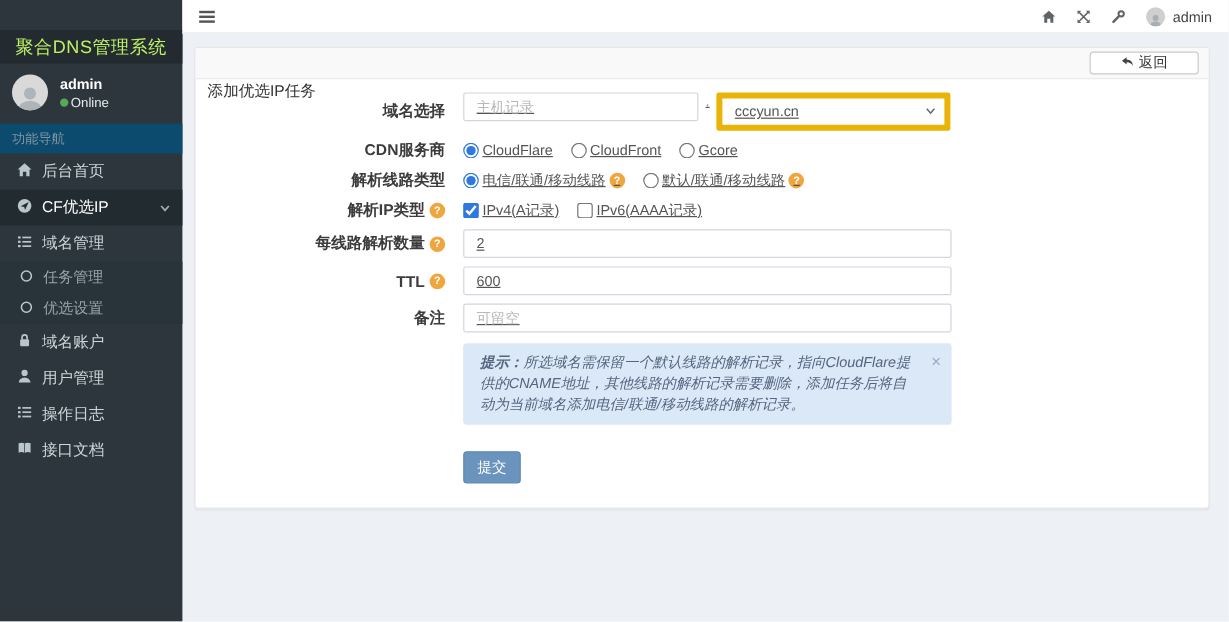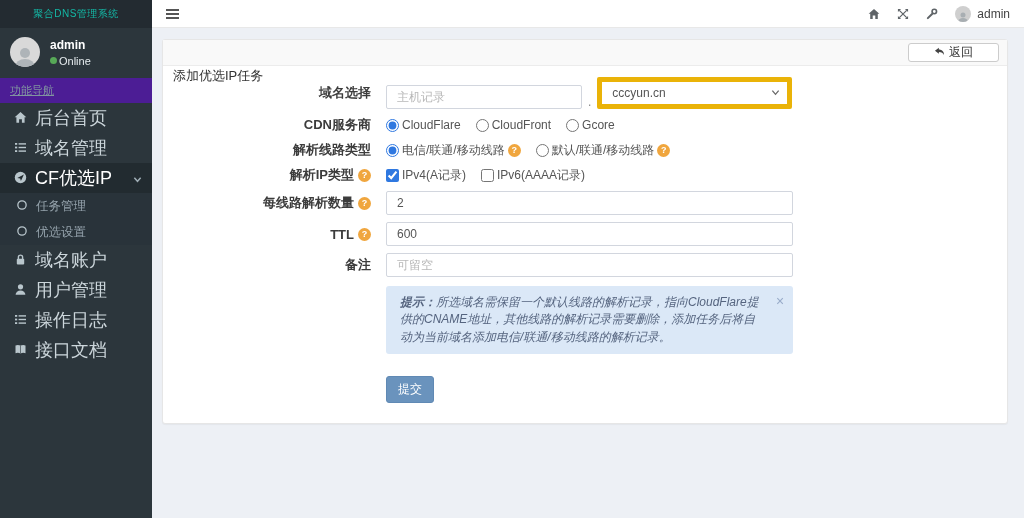--- a/index.html
+++ b/index.html
@@ -2,32 +2,32 @@
 <html><head>
 <meta charset="utf-8">
 <style>
   * { margin:0; padding:0; box-sizing:border-box; }
   html,body { width:1024px; height:518px; overflow:hidden; }
   body { font-family:"Liberation Sans","DejaVu Sans",sans-serif; background:#edf0f5; }
   .screen { position:relative; width:1024px; height:518px; }
 
   
   .sidebar { position:absolute; left:0; top:0; bottom:0; width:152px; background:#2c363c; }
-  .logo { height:28px; background:#232b31; color:#14b8a6; font-size:10px;
-          display:flex; align-items:center; justify-content:center; letter-spacing:.5px; }
+  .logo { height:28px; background:#232b31; color:#bef264; font-size:15px;
+          display:flex; align-items:center; justify-content:center; letter-spacing:.5px;margin-top:25px; }
   .user-panel { display:flex; align-items:center; gap:10px; padding:9px 10px 11px 10px; }
   .avatar-lg { width:30px; height:30px; border-radius:50%; background:#d9d9d9;
                display:flex; align-items:flex-end; justify-content:center; overflow:hidden; flex:none; }
   .user-meta { display:flex; flex-direction:column; gap:3px; }
   .user-name { font-size:12px; font-weight:bold; color:#fff; }
   .user-status { font-size:11px; color:#e6ecef; display:flex; align-items:center; gap:2px; }
   .dot { width:7px; height:7px; border-radius:50%; background:#57a957; display:inline-block; }
-  .nav-header { background:#4c1d95; color:#8195a0; font-size:11px; padding:5px 10px;text-decoration:underline; }
+  .nav-header { background:#0c4a6e; color:#8195a0; font-size:11px; padding:5px 10px; }
   .nav-item { height:30px; display:flex; align-items:center; gap:8px; padding:0 10px 0 14px;
-              color:#ccd6db; font-size:18px; cursor:pointer; white-space:nowrap; }
+              color:#ccd6db; font-size:13px; cursor:pointer; white-space:nowrap; }
   .nav-item .ico { color:#b9c6cc; flex:none; }
   .nav-item.active { background:#222b30; color:#fff; }
   .nav-item .chev { margin-left:auto; color:#9fadb5; }
   .nav-sub { background:#29333a; }
   .nav-sub .nav-item { height:26px; font-size:12.5px; color:#95a3ac; padding-left:16px; }
   .ico { display:inline-block; }
 
   
   .topbar { position:absolute; left:152px; right:0; top:0; height:28px; background:#fff;
             border-bottom:1px solid #e8e8e8; display:flex; align-items:center;
@@ -48,21 +48,21 @@
   .card-header { display:flex; align-items:center; justify-content:space-between;
                  background:#f9f9f9; border-bottom:1px solid #ececec; padding:4px 8px 4px 10px; height:26px; }
   .card-title { font-size:13px; color:#333;margin-top:47px; }
   .btn-back { display:inline-flex; align-items:center; gap:4px; background:#fff; border:1px solid #ccc;
               border-radius:3px; font-size:12px; color:#333; padding:1px 25px; height:19px; cursor:pointer; }
   .card-body { padding:11px 10px 20px 0; }
 
   .form-row { display:flex; align-items:center; margin-bottom:7px; }
   .f-label { width:208px; flex:none; display:flex; justify-content:flex-end; align-items:center; gap:4px;
              font-size:13px; font-weight:bold; color:#3c3c3c; }
-  .f-ctrl { margin-left:15px; width:407px; display:flex; align-items:flex-end; font-size:12px; color:#555; }
+  .f-ctrl { margin-left:15px; width:407px; display:flex; align-items:flex-start; font-size:12px; color:#555;text-decoration:underline; }
   .tin { height:24px; border:1px solid #d2d6de; border-radius:2px; padding:0 10px; font-size:12px;
          color:#555; width:100%; font-family:inherit; outline:none; }
   .tin::placeholder { color:#b8b8b8; }
   .host-input { width:196px; }
   .sep-dot { margin:0 6px; color:#888; }
   .selectbox { position:relative; width:195px; height:32px; border:5px solid #eab308; border-radius:2px;
                display:flex; align-items:center; padding:0 22px 0 10px; cursor:pointer; background:#fff; }
   .selectbox .chev-dn { position:absolute; right:7px; color:#666; }
   .opt { display:inline-flex; align-items:center; gap:3px; margin-right:15px; cursor:pointer; }
   .opt input { width:13px; height:13px; accent-color:#2f78e0; margin:0; cursor:pointer; }
@@ -109,47 +109,47 @@
     <nav>
       <div class="nav-item">
         <span class="ico">
           <svg width="13" height="13" viewBox="0 0 13 13" fill="currentColor">
               <path d="M6.5 1 L12.3 6.2 H10.6 V11.8 H7.9 V8.2 H5.1 V11.8 H2.4 V6.2 H0.7 Z"></path>
             </svg>
         </span>
         <span>后台首页</span>
       </div>
 
+      <div class="nav-item active">
+        <span class="ico">
+          <svg width="13" height="13" viewBox="0 0 13 13">
+              <circle cx="6.5" cy="6.5" r="5.7" fill="currentColor"></circle>
+              <path d="M3.3 6.9 L9.9 3.4 L6.9 9.9 L6.2 7.4 Z" fill="#222b30"></path>
+            </svg>
+        </span>
+        <span>CF优选IP</span>
+        <span class="chev">
+          <svg width="9" height="9" viewBox="0 0 10 10" fill="none" stroke="currentColor" stroke-width="1.6">
+              <path d="M1.5 3 L5 7 L8.5 3"></path>
+            </svg>
+        </span>
+      </div>
+
       <div class="nav-item">
         <span class="ico">
           <svg width="13" height="13" viewBox="0 0 13 13" fill="currentColor">
               <rect x="1" y="2" width="2.2" height="1.8"></rect>
               <rect x="4.6" y="2.2" width="7.4" height="1.4"></rect>
               <rect x="1" y="5.6" width="2.2" height="1.8"></rect>
               <rect x="4.6" y="5.8" width="7.4" height="1.4"></rect>
               <rect x="1" y="9.2" width="2.2" height="1.8"></rect>
               <rect x="4.6" y="9.4" width="7.4" height="1.4"></rect>
             </svg>
         </span>
         <span>域名管理</span>
-      </div>
-
-      <div class="nav-item active">
-        <span class="ico">
-          <svg width="13" height="13" viewBox="0 0 13 13">
-              <circle cx="6.5" cy="6.5" r="5.7" fill="currentColor"></circle>
-              <path d="M3.3 6.9 L9.9 3.4 L6.9 9.9 L6.2 7.4 Z" fill="#222b30"></path>
-            </svg>
-        </span>
-        <span>CF优选IP</span>
-        <span class="chev">
-          <svg width="9" height="9" viewBox="0 0 10 10" fill="none" stroke="currentColor" stroke-width="1.6">
-              <path d="M1.5 3 L5 7 L8.5 3"></path>
-            </svg>
-        </span>
       </div>
 
       <div class="nav-sub">
         <div class="nav-item">
           <span class="ico">
             <svg width="12" height="12" viewBox="0 0 13 13">
                 <circle cx="6.5" cy="6.5" r="4.5" fill="none" stroke="currentColor" stroke-width="1.4"></circle>
               </svg>
           </span>
           <span>任务管理</span>

